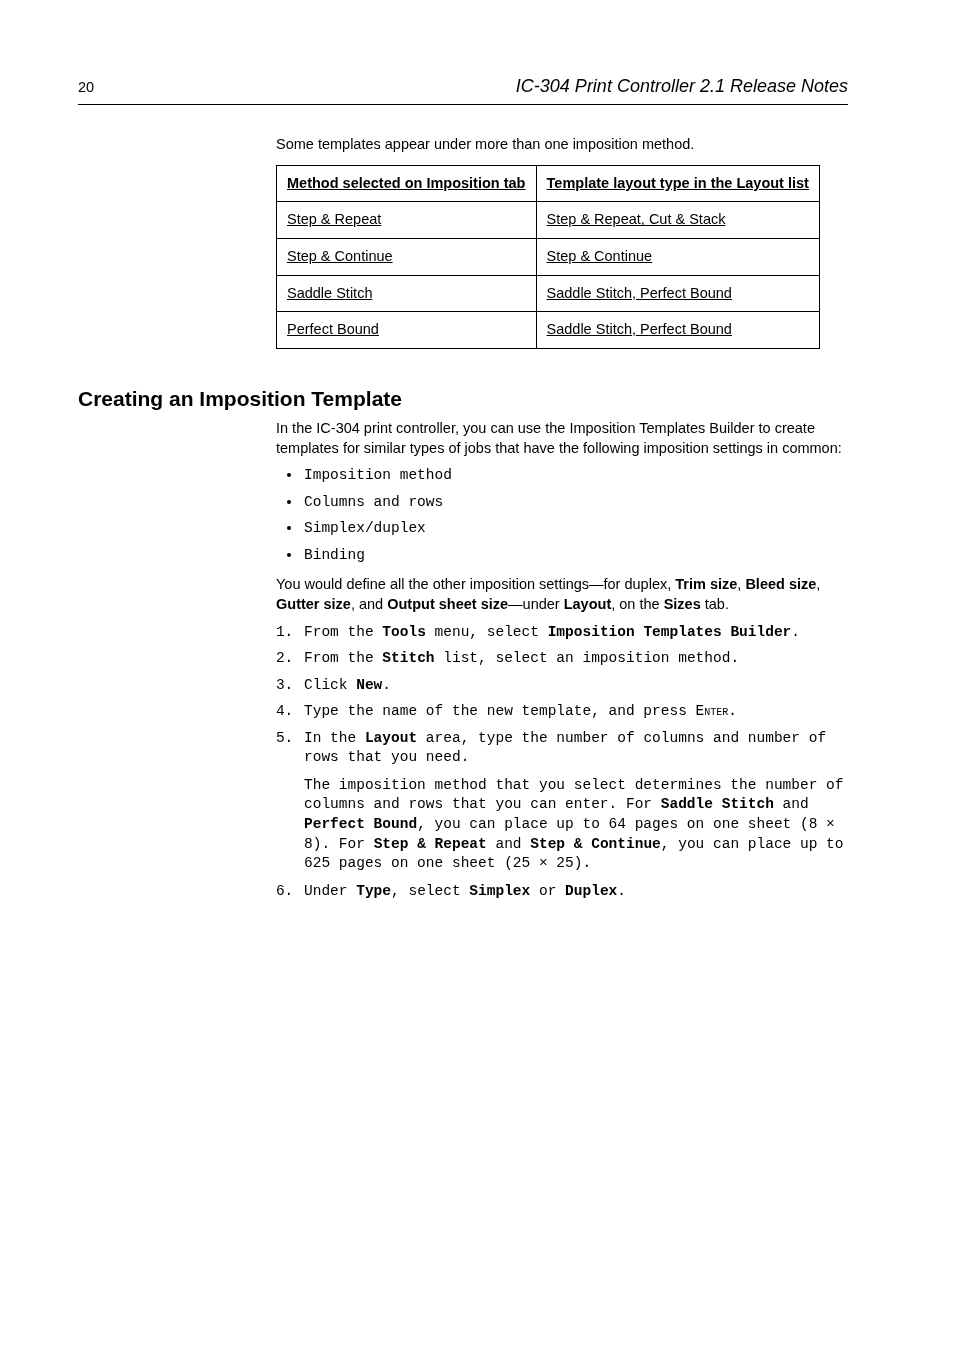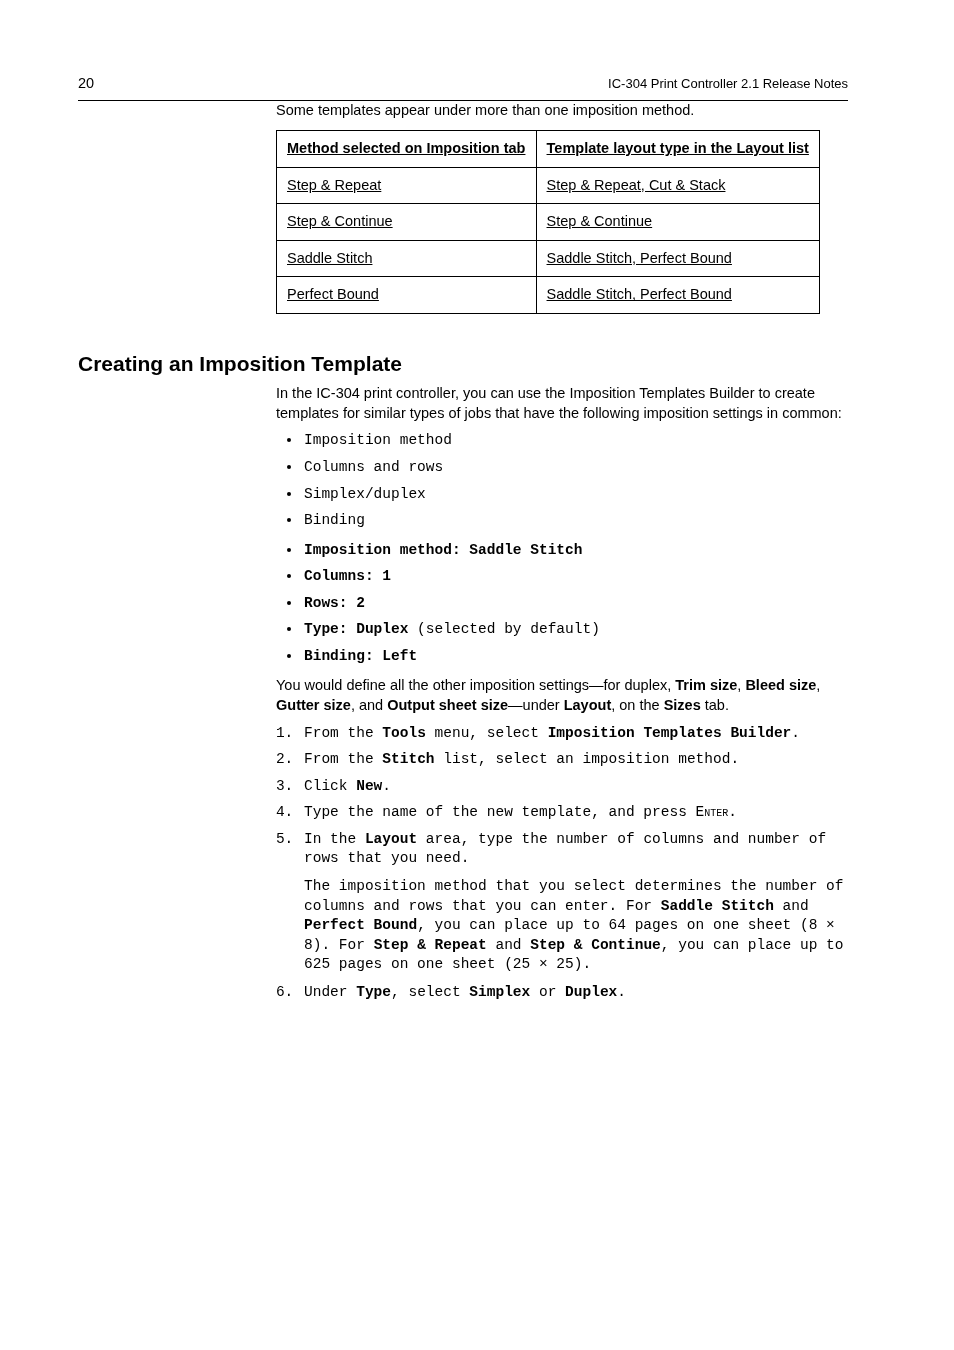--- a/index.html
+++ b/index.html
@@ -14,29 +14,31 @@
   .page {
     width: 954px;
     height: 1350px;
     box-sizing: border-box;
     padding: 74px 106px 74px 78px;
     position: relative;
   }
   .header-line {
     border-bottom: 1px solid #000;
     padding-bottom: 6px;
+    margin-bottom: 30px;
     display: flex;
     justify-content: space-between;
     align-items: baseline;
   }
   .page-num {
     font-size: 14.5px;
   }
   .doc-title {
-    font-size: 13px;
+    font-size: 18px;
+    font-style: italic;
   }
   .content-col {
     margin-left: 198px;
   }
   .intro {
     margin: 0 0 10px 0;
   }
   table.data {
     border-collapse: collapse;
     margin: 6px 0 36px 0;
@@ -124,27 +126,20 @@
     <p>In the IC-304 print controller, you can use the Imposition Templates Builder to create templates for similar types of jobs that have the following imposition settings in common:</p>
 
     <ul>
       <li>Imposition method</li>
       <li>Columns and rows</li>
       <li>Simplex/duplex</li>
       <li>Binding</li>
     </ul>
 
 
-    <ul>
-      <li><b>Imposition method: Saddle Stitch</b></li>
-      <li><b>Columns: 1</b></li>
-      <li><b>Rows: 2</b></li>
-      <li><b>Type: Duplex</b><span> (selected by default)</span></li>
-      <li><b>Binding: Left</b></li>
-    </ul>
 
     <p>
       <span>You would define all the other imposition settings—for duplex, </span><b>Trim size</b><span>, </span><b>Bleed size</b><span>, </span><b>Gutter size</b><span>, and </span><b>Output sheet size</b><span>—under </span><b>Layout</b><span>, on the </span><b>Sizes</b><span> tab.</span>
     </p>
 
     <ol>
       <li>
         <span>From the </span><b>Tools</b><span> menu, select </span><b>Imposition Templates Builder</b><span>.</span>
       </li>
       <li>

